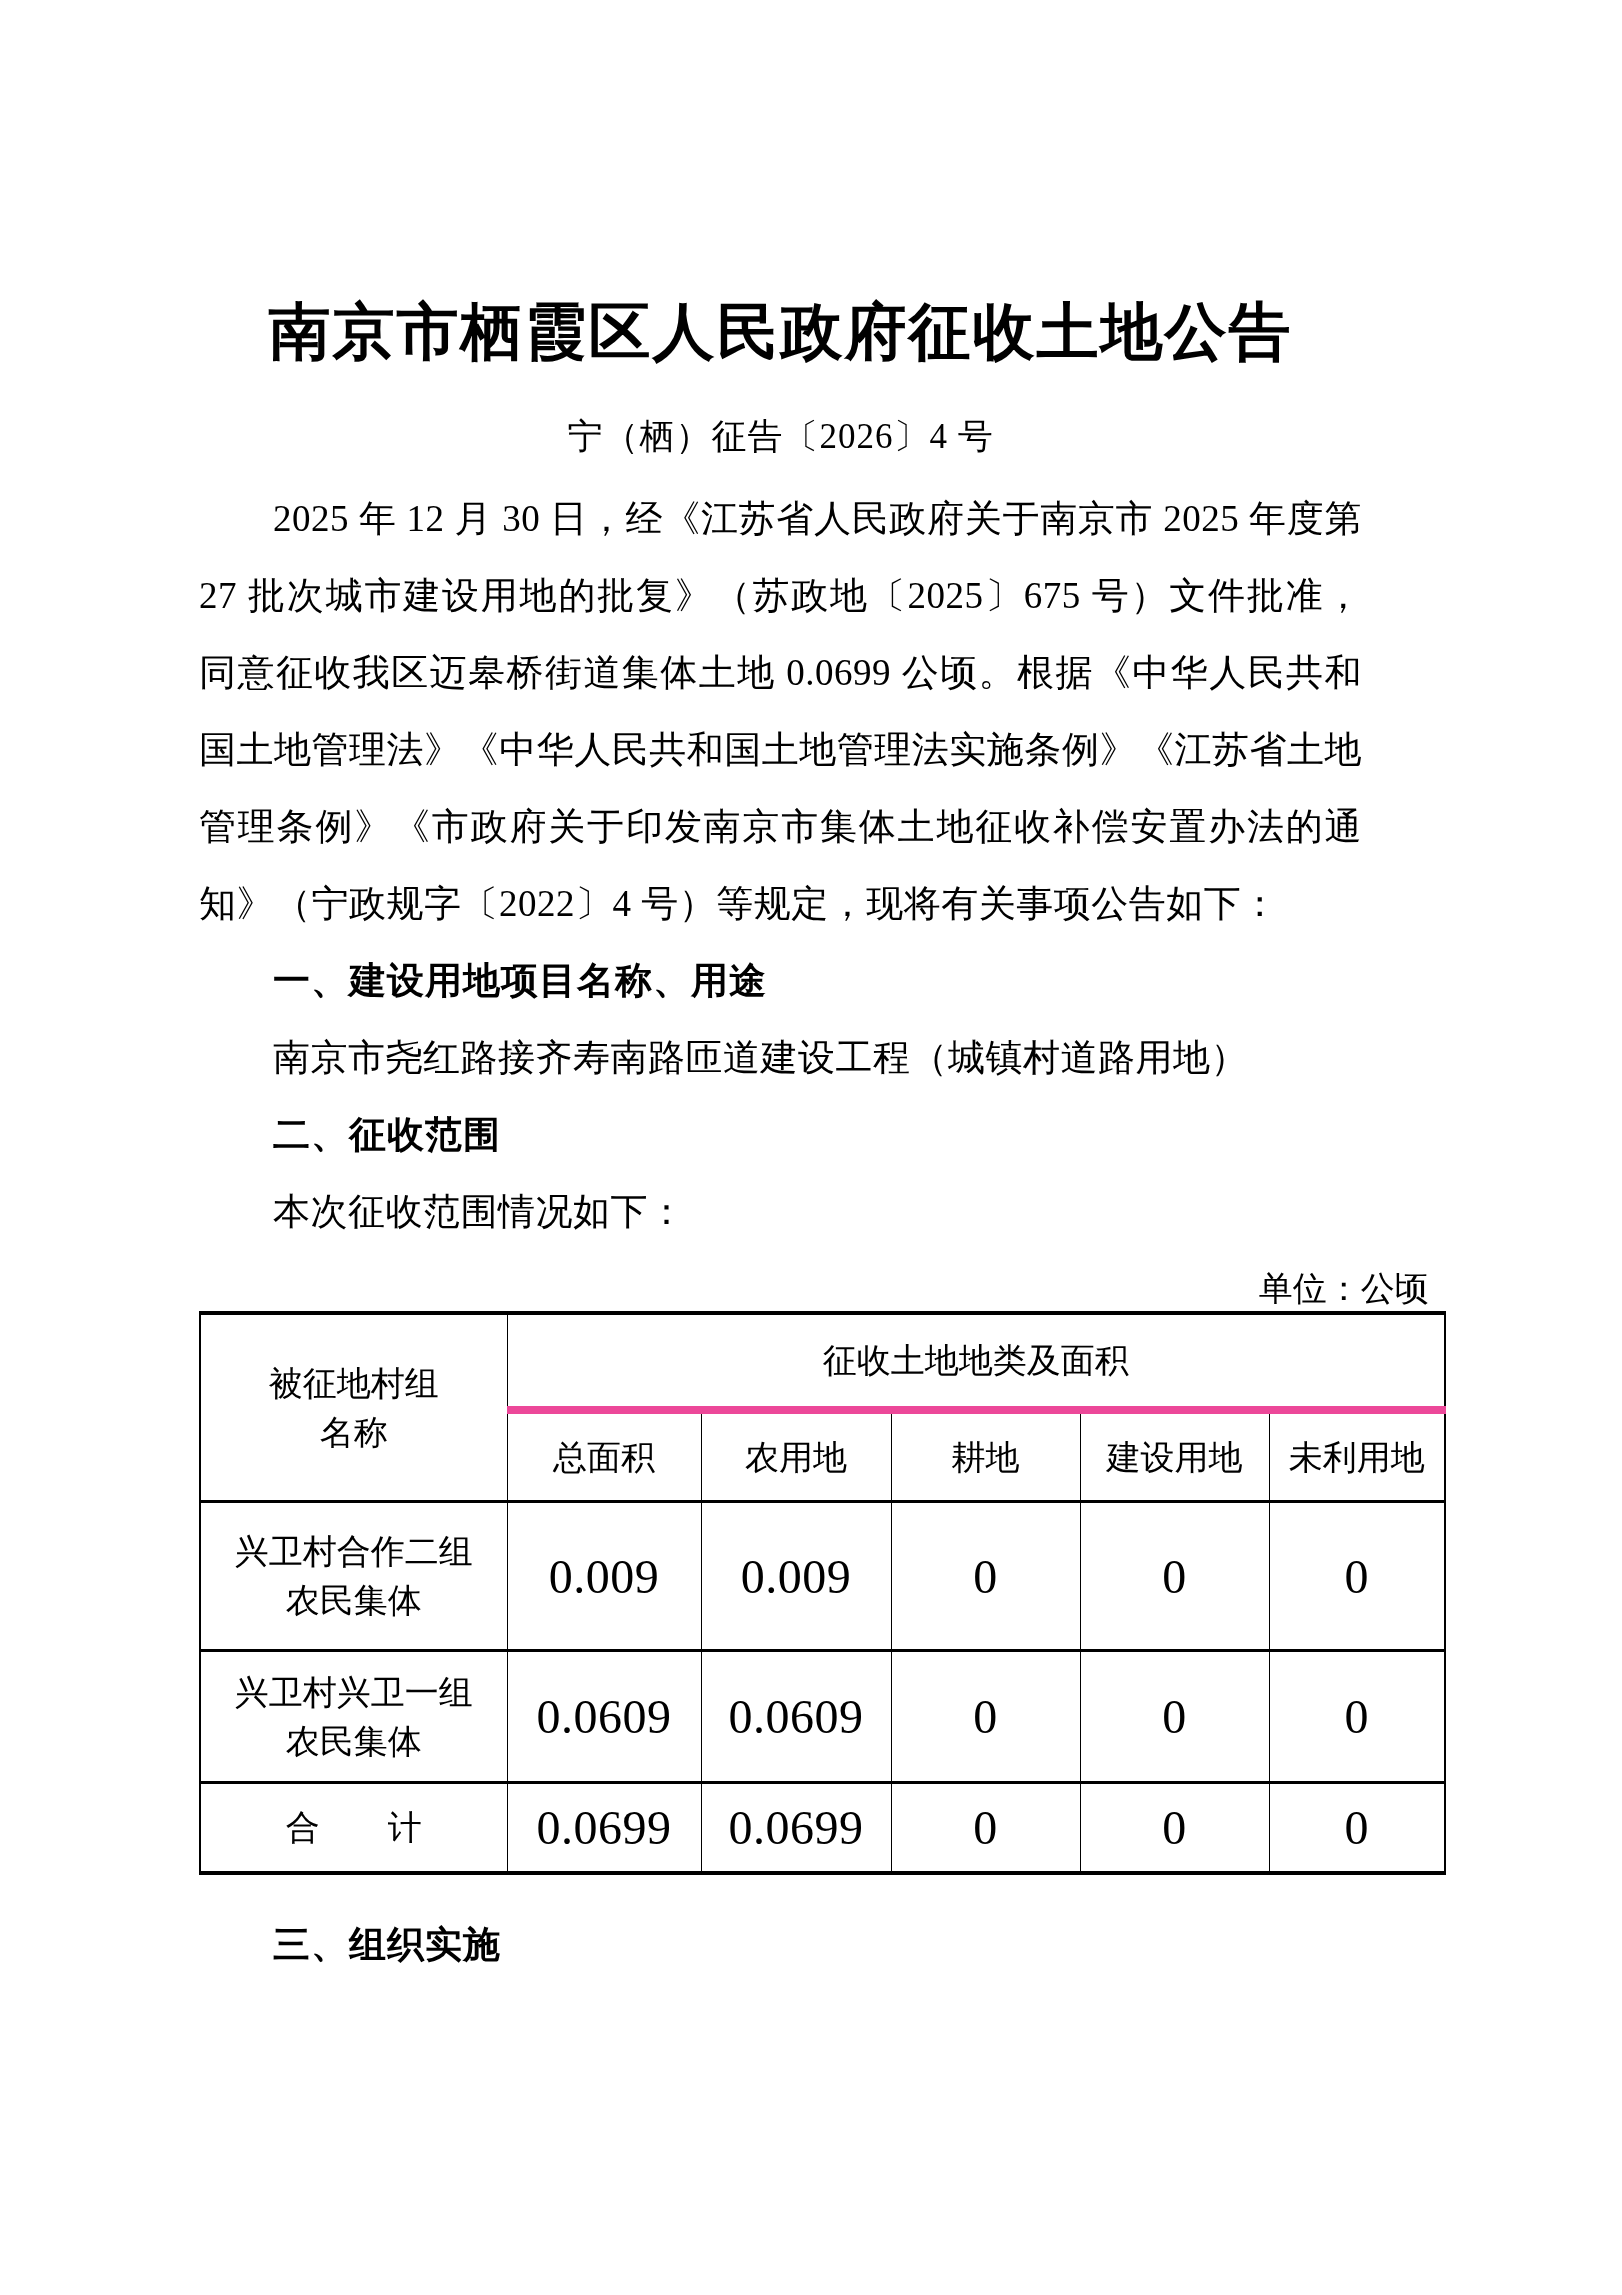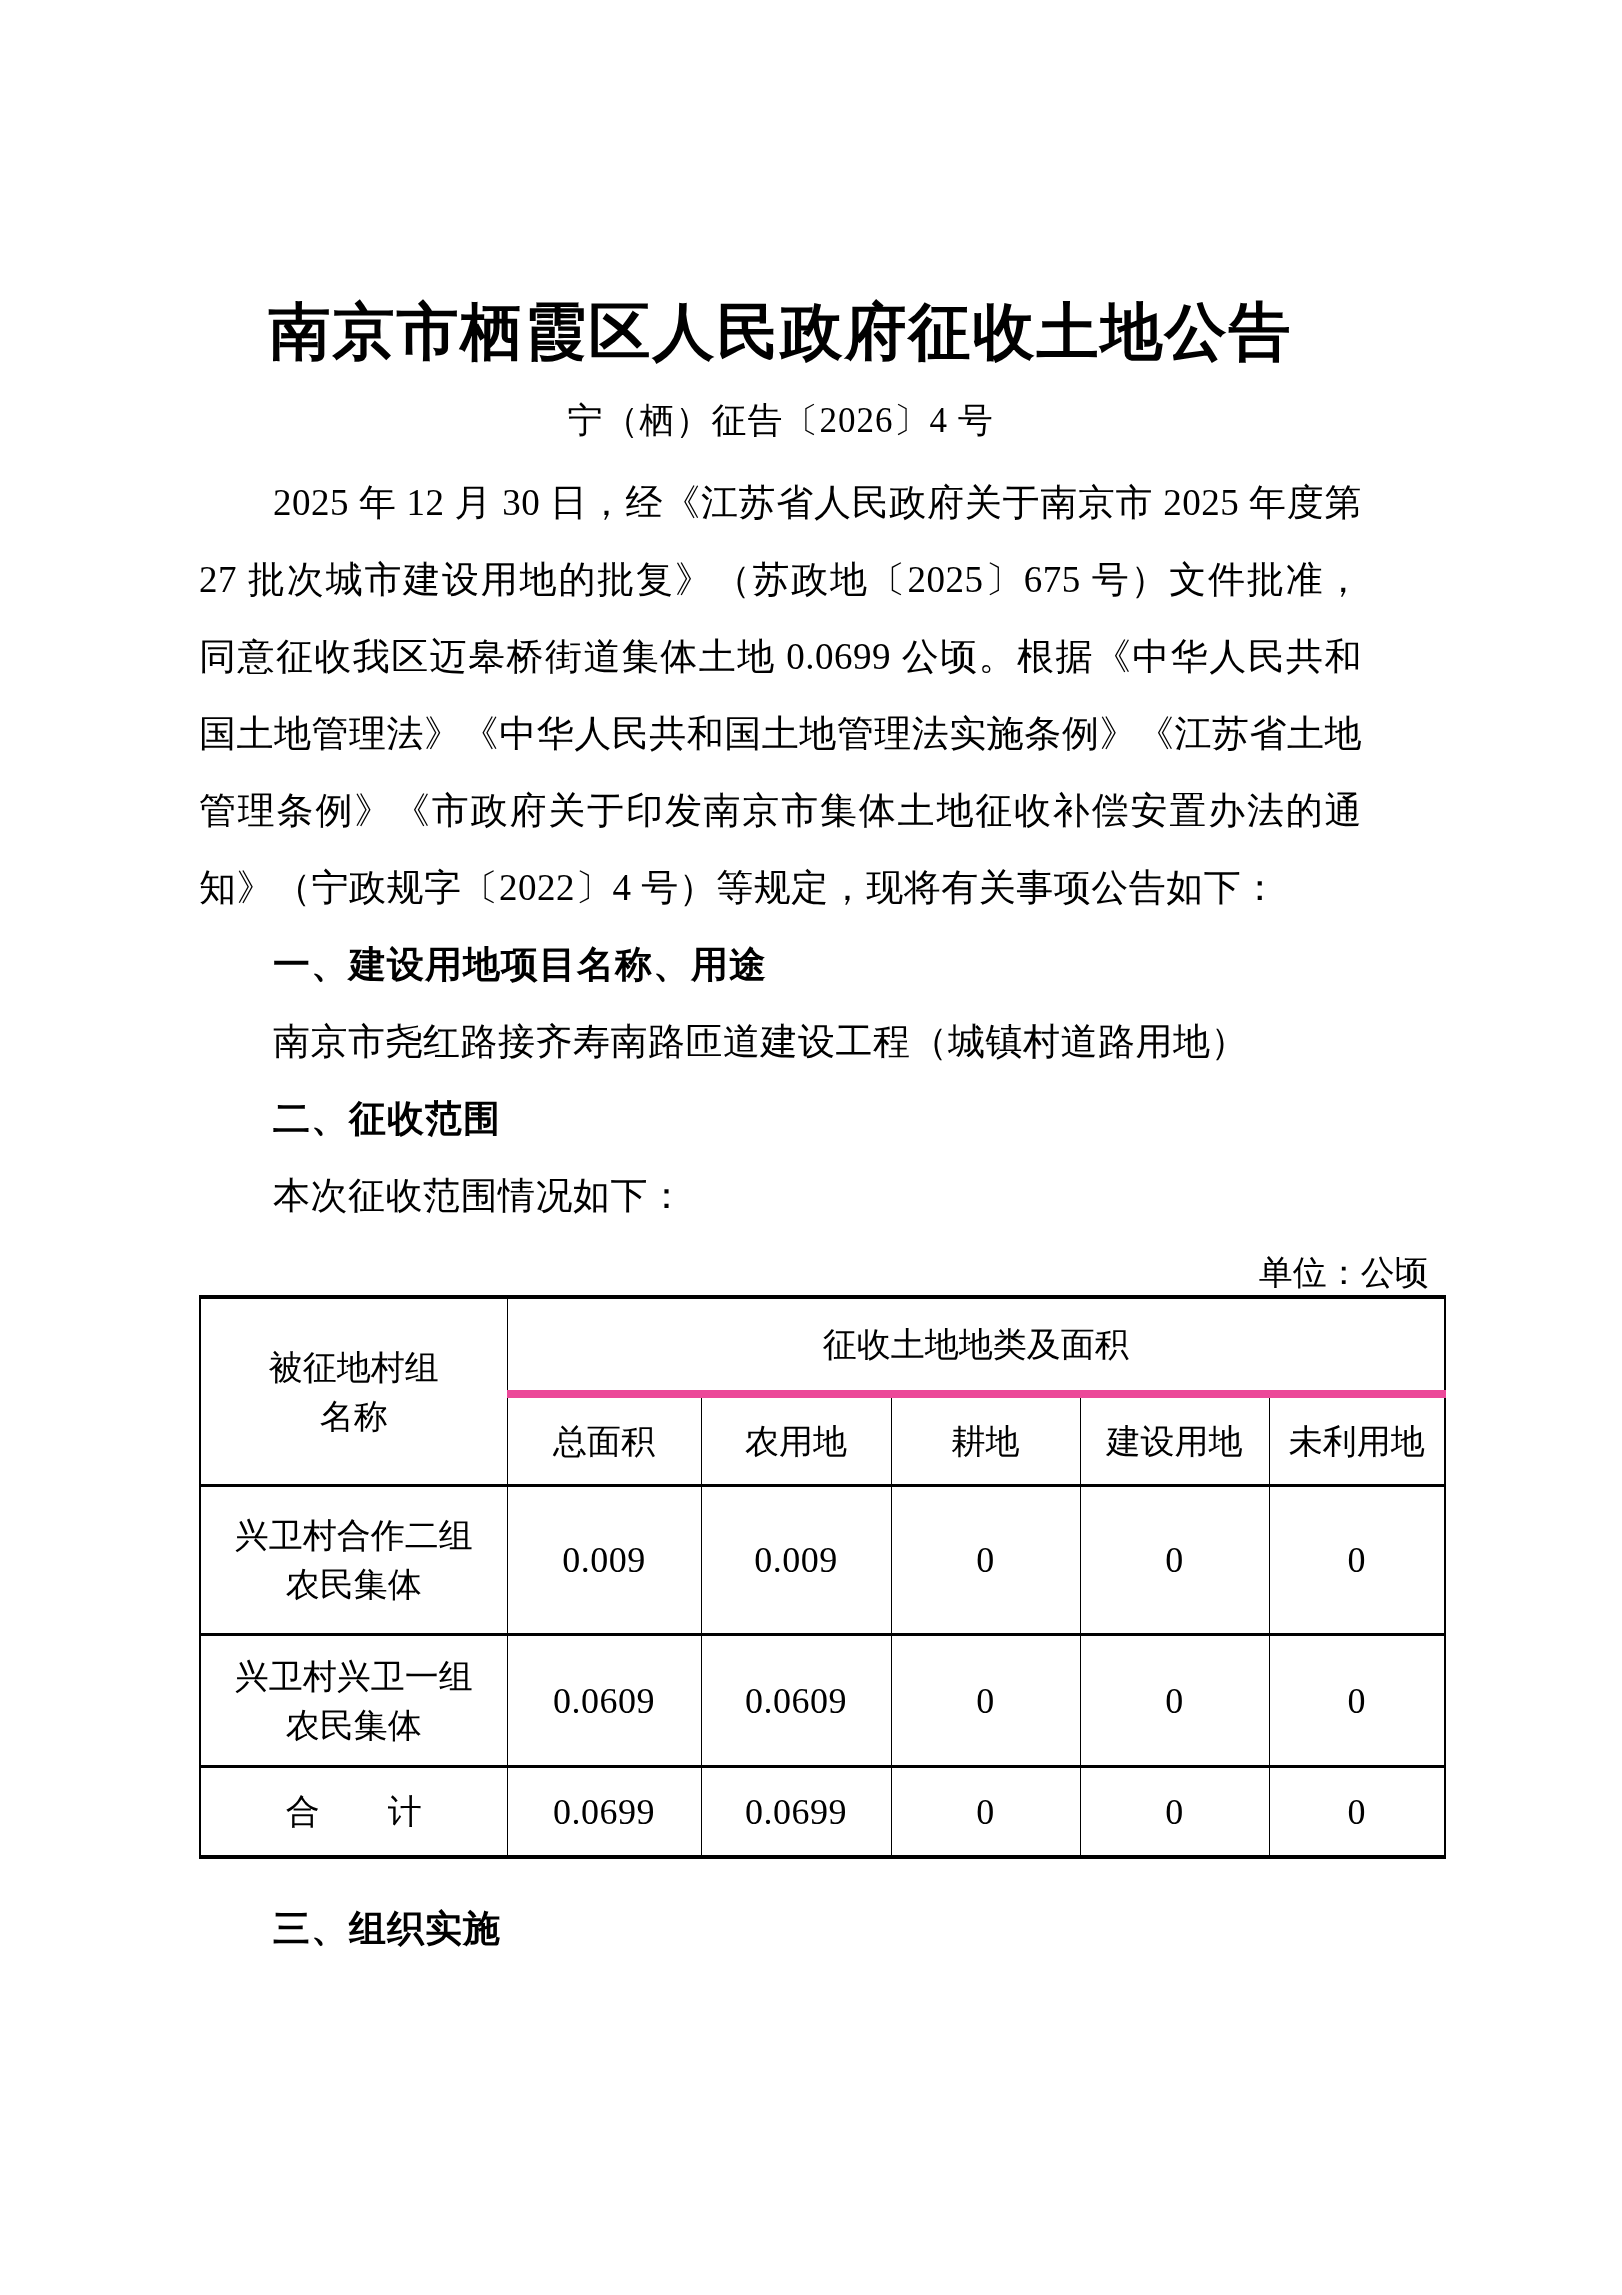--- a/index.html
+++ b/index.html
@@ -18,21 +18,21 @@
     margin: 0;
     font-size: 62px;
     line-height: 92px;
     font-weight: bold;
     text-align: center;
     font-family: "Liberation Serif", "DejaVu Serif", serif;
     letter-spacing: 2px;
     white-space: nowrap;
   }
   .doc-number {
-    margin-top: 20px;
+    margin-top: 36px;
     font-size: 35px;
     line-height: 46px;
     text-align: center;
     letter-spacing: 1px;
   }
   .body-par {
     margin: 0;
     margin-top: 20.4px;
     font-size: 37px;
     line-height: 77px;
@@ -87,21 +87,21 @@
     font-weight: normal;
     text-align: center;
     vertical-align: middle;
     font-size: 34px;
     line-height: 1.45;
     white-space: pre-line;
     padding: 0;
   }
   table.land-table .merged-head { border-bottom: 2px solid #7f1d1d; }
   table.land-table .col-head   { border-top: 8px solid #ec4899; margin-left: 8px; }
-  table.land-table .num { font-size: 36px; letter-spacing: 0.5px; margin-left: 24px; }
+  table.land-table .num { font-size: 48px; letter-spacing: 0.5px; margin-left: 24px; }
   .row-h1 th { height: 91px; }
   .row-h2 th { height: 86px; }
   .row-d1 td { height: 146px; }
   .row-d2 td { height: 129px; }
   .row-d3 td { height: 87px; }
   .sec-heading.after-table { margin-top: 31px; }
 </style>
 </head>
 <body>
 

